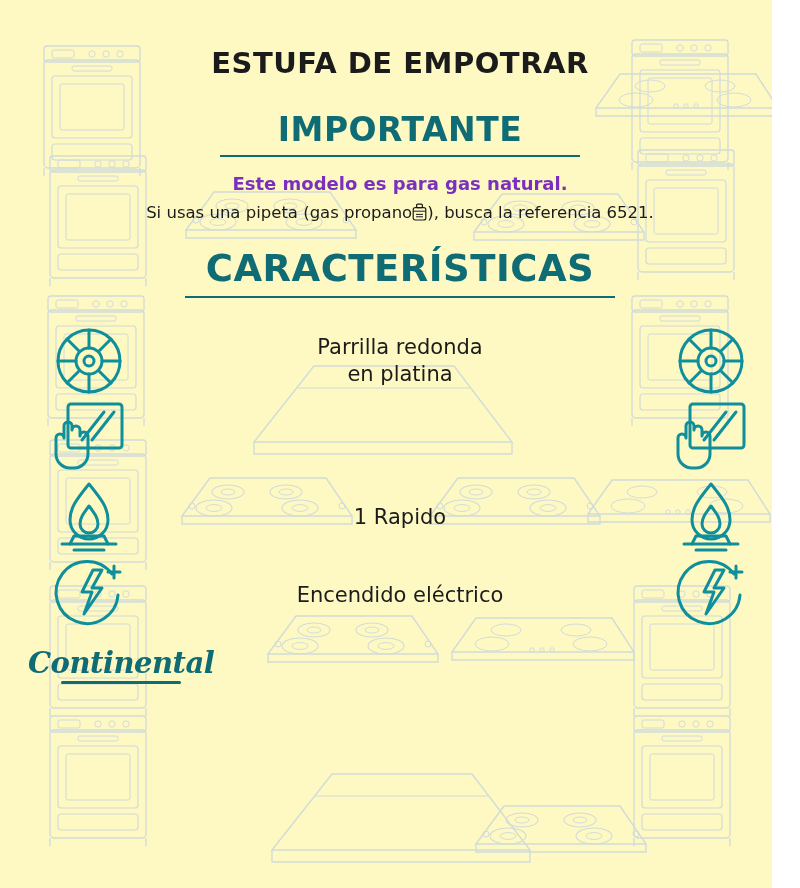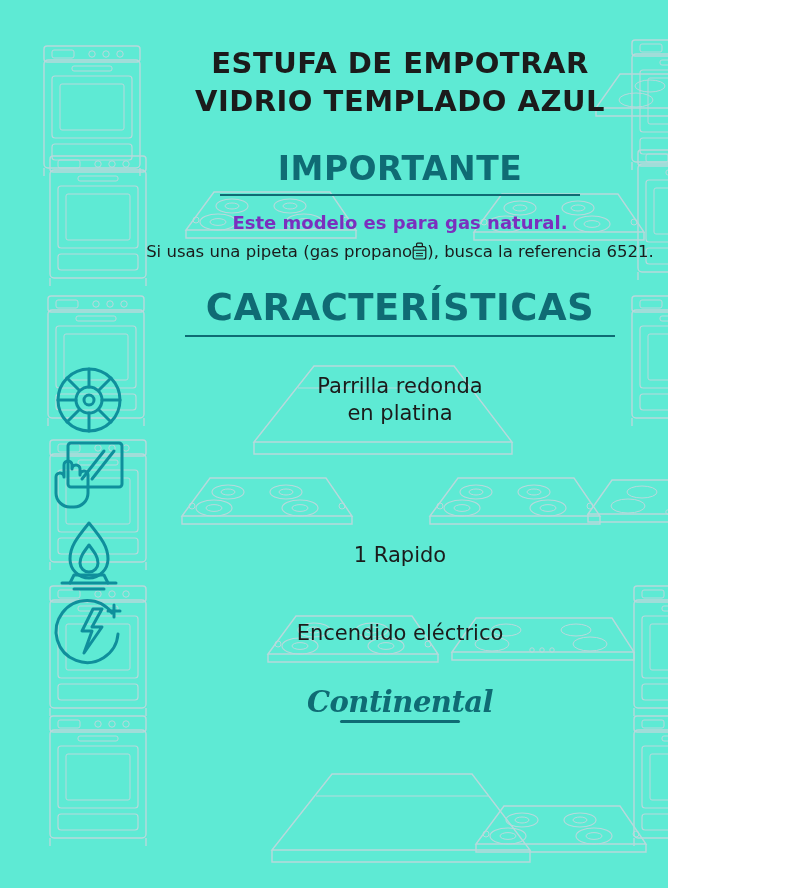--- a/index.html
+++ b/index.html
@@ -8,23 +8,23 @@
   }
   body {
     width: 800px;
     height: 888px;
     background: #ffffff;
     font-family: "DejaVu Sans", sans-serif;
     overflow: hidden;
   }
   #page {
     position: relative;
-    width: 668px;
+    width: 772px;
     height: 888px;
-    background: #5eead4;
+    background: #fef9c3;
     overflow: hidden;
   }
 
   
   #bg-pattern {
     position: absolute;
     inset: 0;
     z-index: 0;
     pointer-events: none;
   }
@@ -121,21 +121,20 @@
     height: 86px;
   }
   .icon-left { left: 18px; }
   .icon-right { right: 18px; }
   .icon-left svg, .icon-right svg { display: block; }
 
   
   .brand {
     margin-top: 12px;
     display: flex;
-    justify-content: center;
     align-items: center;
   }
   .brand-word {
     font-family: "DejaVu Serif", serif;
     font-style: italic;
     font-weight: bold;
     font-size: 29px;
     color: #0f6b74;
     letter-spacing: -0.5px;
     position: relative;
@@ -234,21 +233,20 @@
         <use href="#wm-range" x="632" y="716"></use>
         <use href="#wm-hood" x="262" y="760"></use>
         <use href="#wm-cooktop" x="470" y="790"></use>
       </g>
     </svg>
   </div>
 
   <div id="content">
 
     <div class="title-line">ESTUFA DE EMPOTRAR</div>
-    <div class="title-line">VIDRIO TEMPLADO AZUL</div>
 
     <div class="section-heading heading-importante">IMPORTANTE</div>
     <div class="rule"></div>
 
     <div class="gas-note">Este modelo es para gas natural.</div>
 
     <div class="gas-sub">
       <span>Si usas una pipeta (gas propano</span><span class="tank-glyph"><svg width="15" height="18" viewBox="0 0 15 18" xmlns="http://www.w3.org/2000/svg">
             <rect x="1.2" y="4.6" width="12.6" height="12.4" rx="2" fill="none" stroke="#1b1b1b" stroke-width="1.2"></rect>
             <rect x="4.6" y="1.2" width="5.8" height="3.4" rx="1" fill="none" stroke="#1b1b1b" stroke-width="1.2"></rect>

